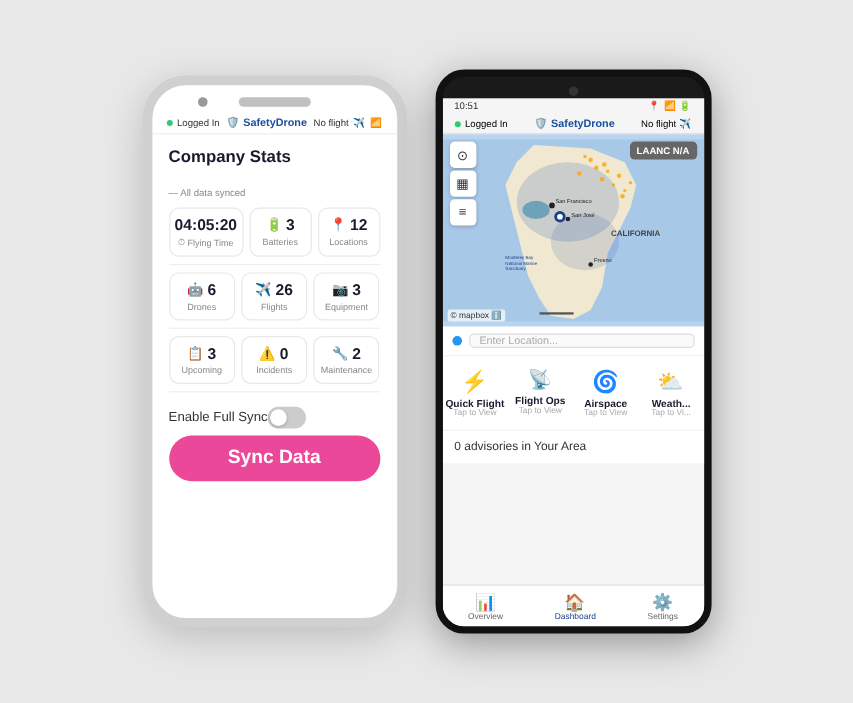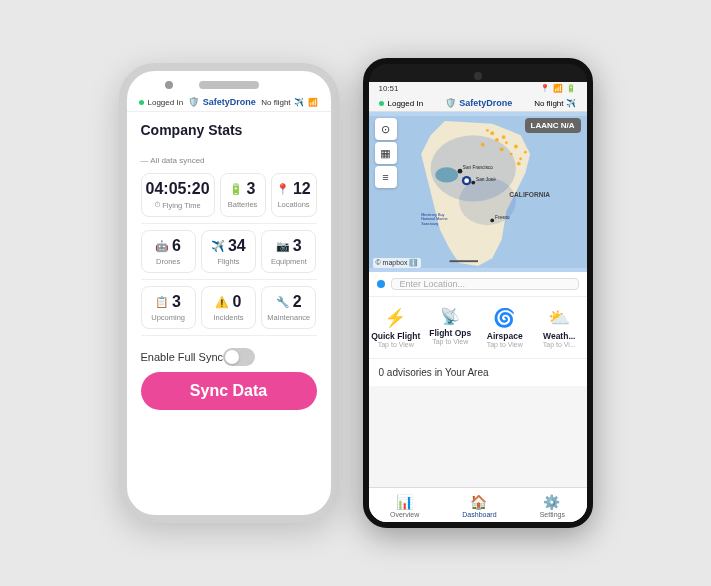--- a/index.html
+++ b/index.html
@@ -113,21 +113,21 @@
       text-align: center;
     }
     .stat-icon-row {
       display: flex;
       align-items: center;
       justify-content: center;
       gap: 3px;
       margin-bottom: 2px;
     }
     .stat-icon { font-size: 11px; color: #555; }
-    .stat-number { font-size: 16px; font-weight: 700; color: #1a1a2e; }
+    .stat-number { font-size: 13px; font-weight: 700; color: #1a1a2e; }
     .stat-label { font-size: 7.5px; color: #888; }
     .flying-time-label { font-size: 7.5px; color: #888; display: flex; align-items: center; justify-content: center; gap: 2px; }
 
     .divider { height: 1px; background: #eee; margin: 6px 0; }
 
     .enable-sync-row {
       display: flex;
       align-items: center;
       justify-content: flex-start;
       padding: 6px 0;
@@ -451,21 +451,21 @@
           <div class="stat-cell">
             <div class="stat-icon-row">
               <span class="stat-icon">🤖</span>
               <span class="stat-number">6</span>
             </div>
             <div class="stat-label">Drones</div>
           </div>
           <div class="stat-cell">
             <div class="stat-icon-row">
               <span class="stat-icon">✈️</span>
-              <span class="stat-number">34</span>
+              <span class="stat-number">26</span>
             </div>
             <div class="stat-label">Flights</div>
           </div>
           <div class="stat-cell">
             <div class="stat-icon-row">
               <span class="stat-icon">📷</span>
               <span class="stat-number">3</span>
             </div>
             <div class="stat-label">Equipment</div>
           </div>

